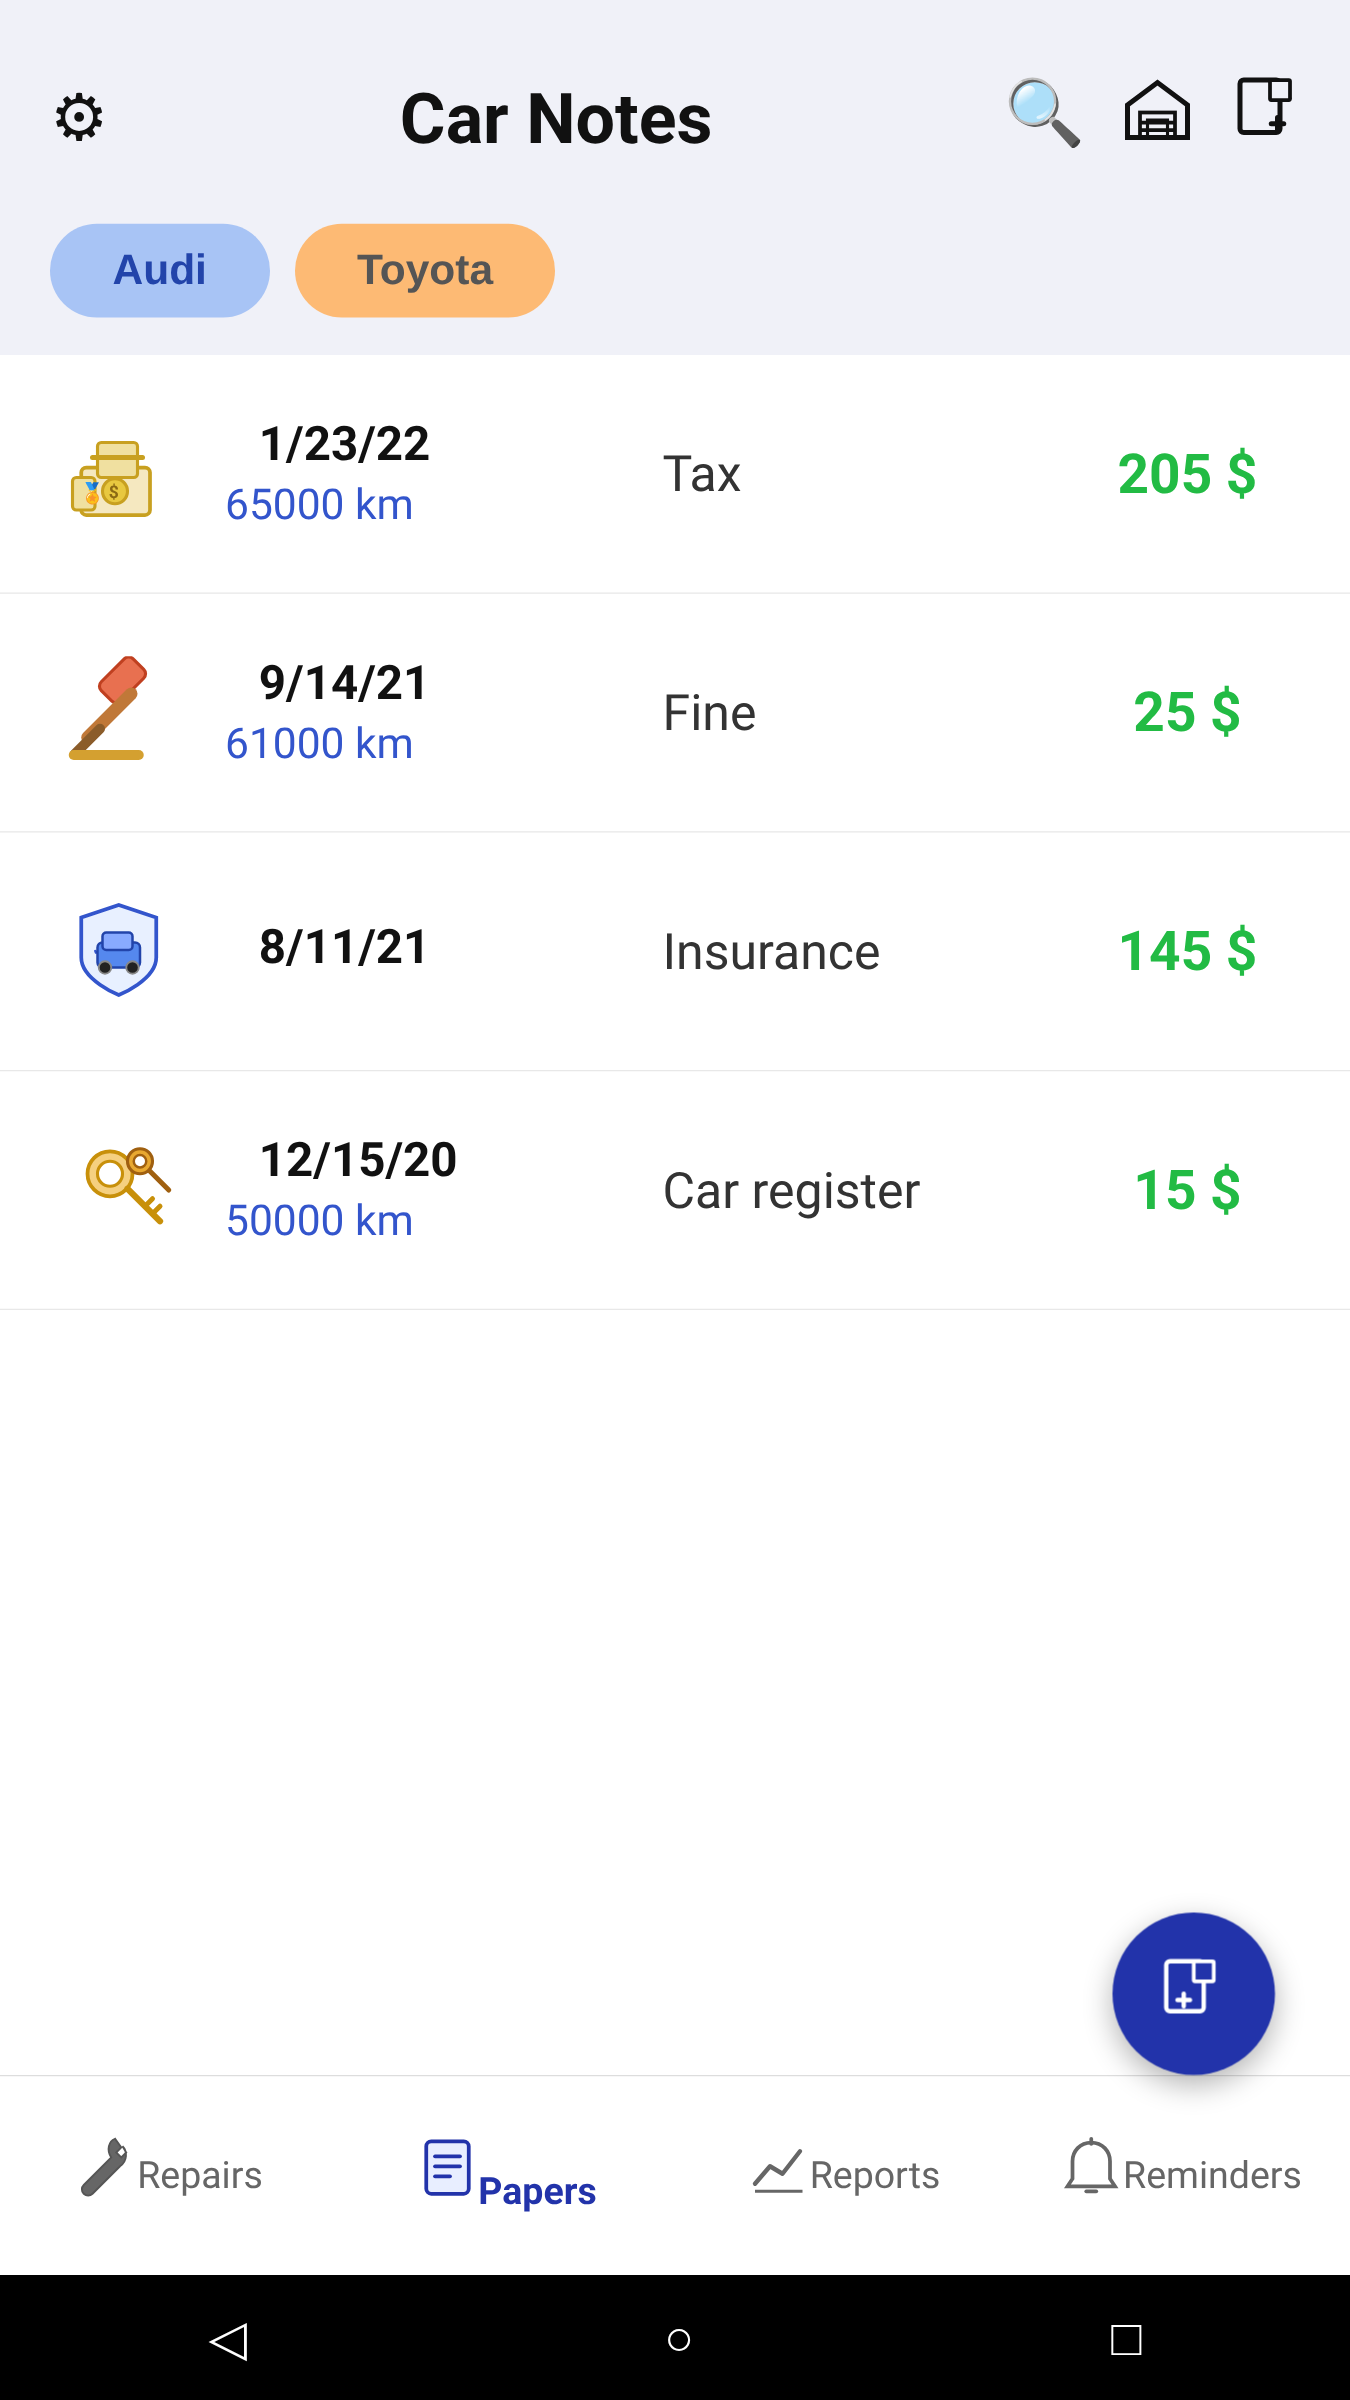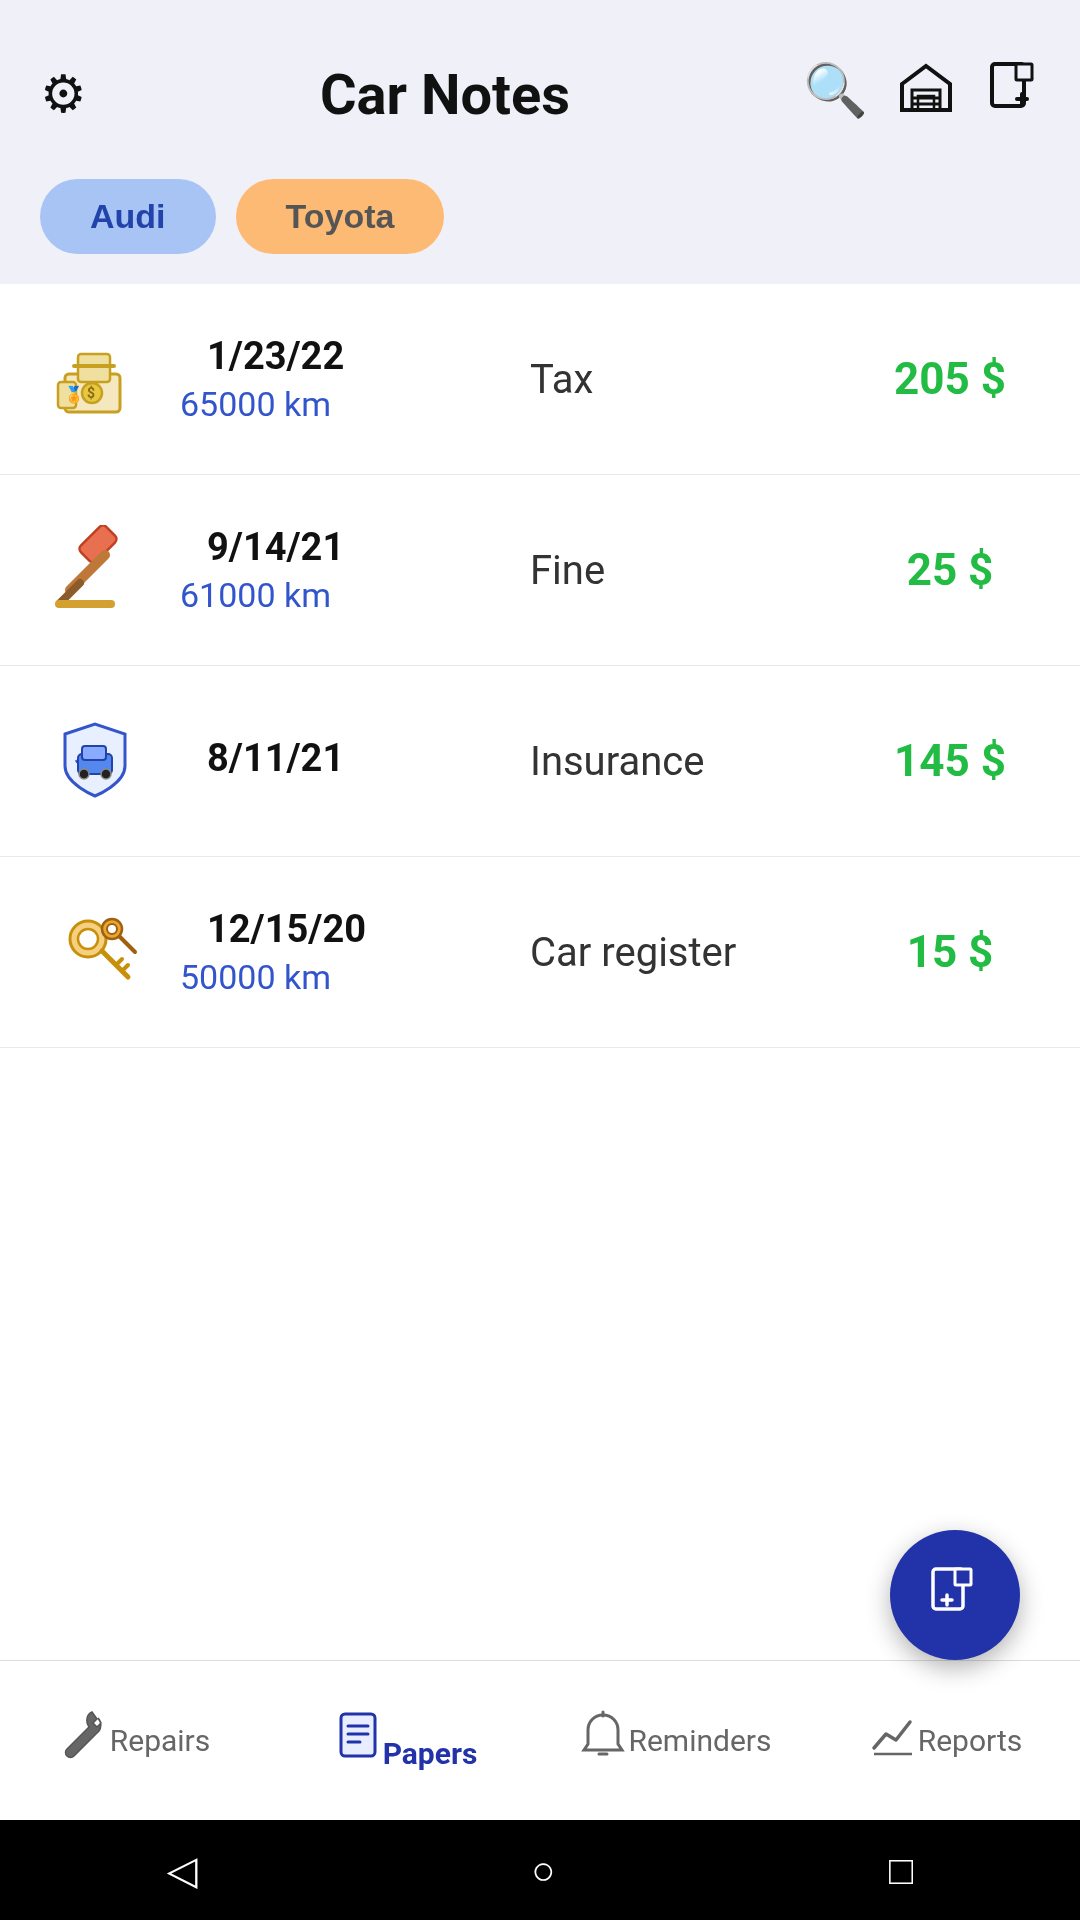--- a/index.html
+++ b/index.html
@@ -331,35 +331,35 @@
         <line x1="15" y1="16" x2="35" y2="16" stroke="#2233aa" stroke-width="3" stroke-linecap="round"></line>
         <line x1="15" y1="24" x2="35" y2="24" stroke="#2233aa" stroke-width="3" stroke-linecap="round"></line>
         <line x1="15" y1="32" x2="27" y2="32" stroke="#2233aa" stroke-width="3" stroke-linecap="round"></line>
       </svg>
     </span>
     <span class="nav-label">Papers</span>
   </div>
   <div class="nav-item">
     <span class="nav-icon">
       <svg width="50" height="50" viewBox="0 0 50 50" fill="none" xmlns="http://www.w3.org/2000/svg">
+        <polyline points="6,38 18,24 28,30 42,12" fill="none" stroke="#666" stroke-width="3.5" stroke-linecap="round" stroke-linejoin="round"></polyline>
+        <line x1="6" y1="44" x2="44" y2="44" stroke="#666" stroke-width="2.5"></line>
+      </svg>
+    </span>
+    <span class="nav-label">Reports</span>
+  </div>
+  <div class="nav-item">
+    <span class="nav-icon">
+      <svg width="50" height="50" viewBox="0 0 50 50" fill="none" xmlns="http://www.w3.org/2000/svg">
         <path d="M25 5 C16 5 10 12 10 20 L10 34 L6 40 L44 40 L40 34 L40 20 C40 12 34 5 25 5 Z" fill="none" stroke="#666" stroke-width="3"></path>
         <line x1="21" y1="44" x2="29" y2="44" stroke="#666" stroke-width="3" stroke-linecap="round"></line>
         <line x1="25" y1="2" x2="25" y2="6" stroke="#666" stroke-width="3" stroke-linecap="round"></line>
       </svg>
     </span>
     <span class="nav-label">Reminders</span>
-  </div>
-  <div class="nav-item">
-    <span class="nav-icon">
-      <svg width="50" height="50" viewBox="0 0 50 50" fill="none" xmlns="http://www.w3.org/2000/svg">
-        <polyline points="6,38 18,24 28,30 42,12" fill="none" stroke="#666" stroke-width="3.5" stroke-linecap="round" stroke-linejoin="round"></polyline>
-        <line x1="6" y1="44" x2="44" y2="44" stroke="#666" stroke-width="2.5"></line>
-      </svg>
-    </span>
-    <span class="nav-label">Reports</span>
   </div>
 </div>
 
 <div class="system-bar">
   <span class="sys-btn">◁</span>
   <span class="sys-btn">○</span>
   <span class="sys-btn">□</span>
 </div>
 
 </body></html>

